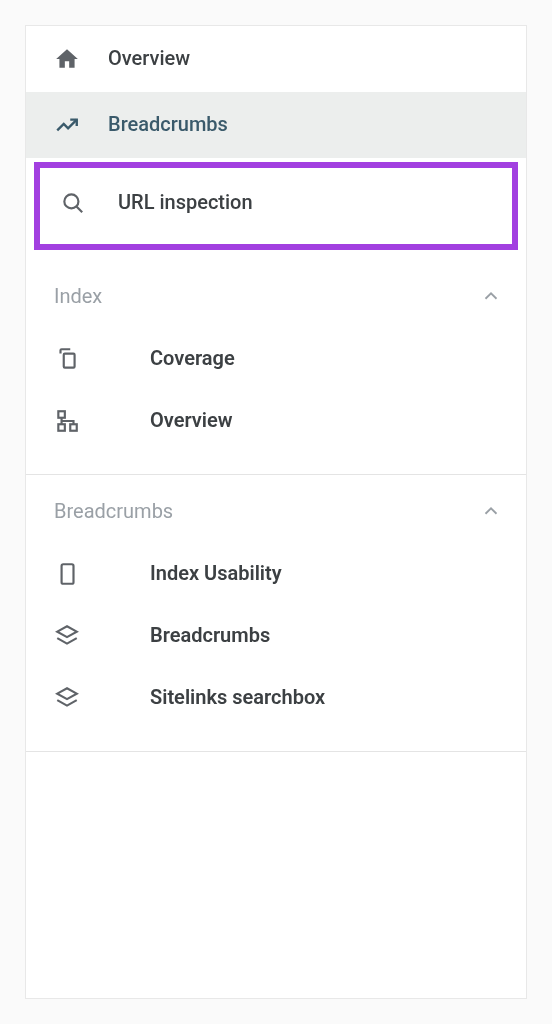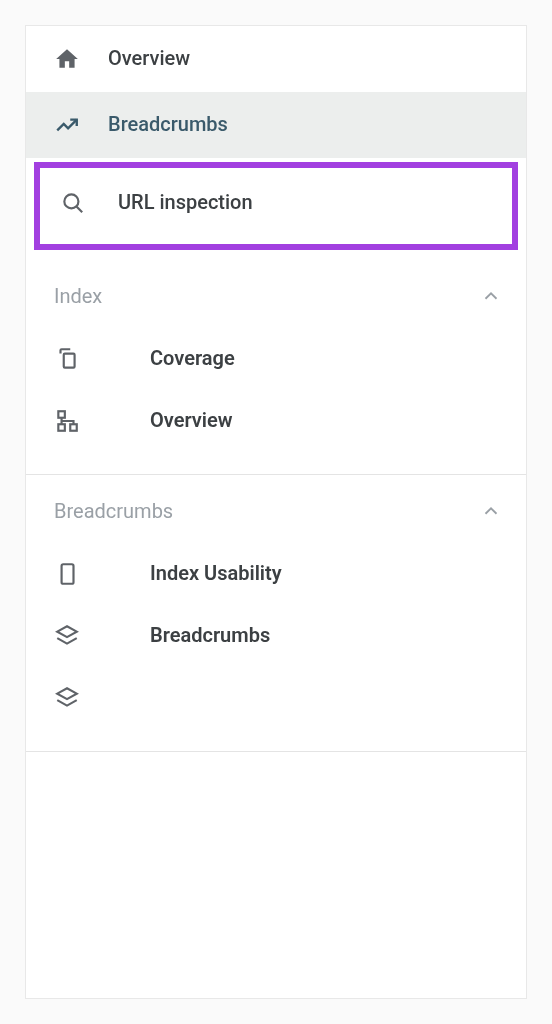--- a/index.html
+++ b/index.html
@@ -189,19 +189,20 @@
       </span>
       <span class="label">Breadcrumbs</span>
     </div>
     <div class="nav-item">
       <span class="icon">
         <svg viewBox="0 0 24 24" fill="none" stroke="#5f6368" stroke-width="2">
             <polygon points="12,3 21,8 12,13 3,8"></polygon>
             <polyline points="3,14 12,19 21,14"></polyline>
           </svg>
       </span>
+      <span class="label">Sitelinks searchbox</span>
     </div>
   </div>
 
   <div class="divider"></div>
 
 
 </div>
 
 </body></html>

